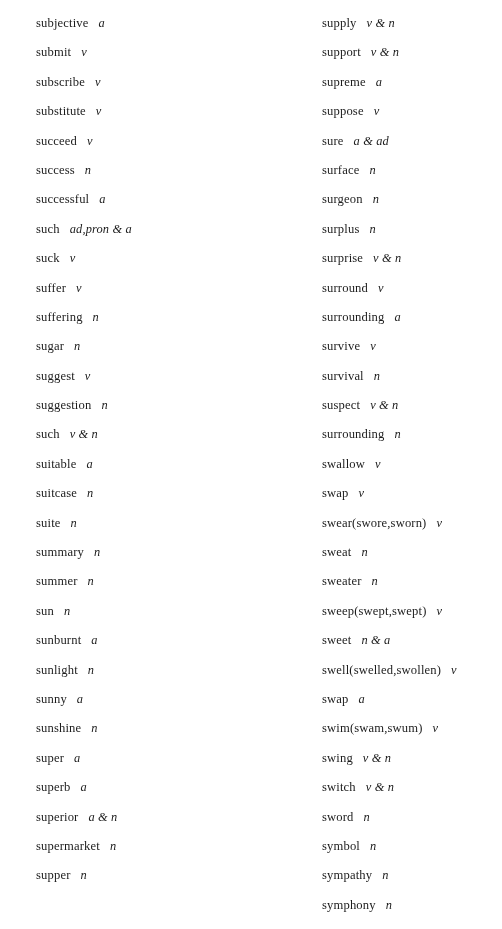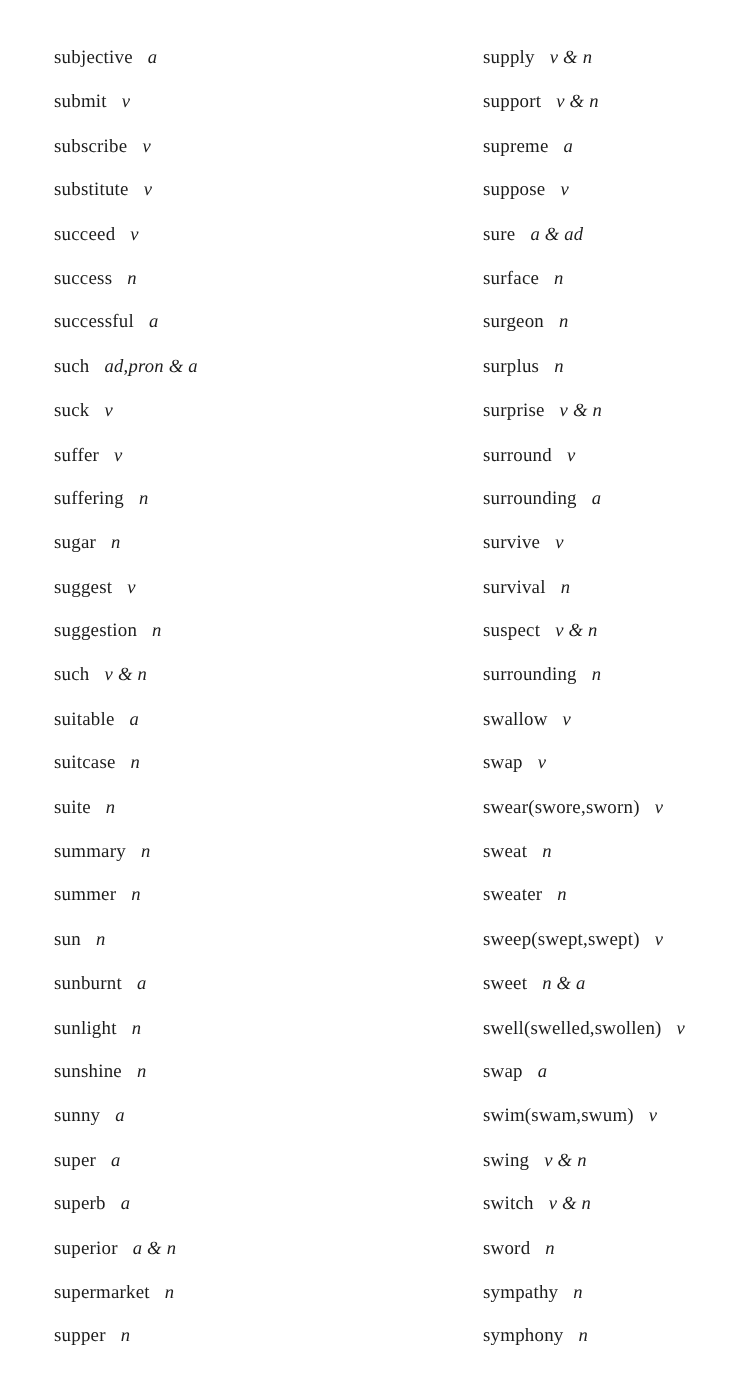--- a/index.html
+++ b/index.html
@@ -29,21 +29,21 @@
   #col-left  { left: 36px;  width: 262px; }
   #col-right { left: 322px; width: 172px; }
 
   .entry {
     height: 29.4px;
     line-height: 29.4px;
     white-space: nowrap;
     font-size: 12.6px;
     letter-spacing: 0.15px;
   }
-  .entry:first-child { margin-top: 24px; }
+  .entry:first-child { margin-top: 9px; }
   .headword {
     font-style: normal;
   }
   .pos {
     font-style: italic;
     margin-left: 10px;
     font-size: 12.4px;
   }
 </style>
 </head>
@@ -67,22 +67,22 @@
       <div class="entry"><span class="headword">suggestion</span><span class="pos">n</span></div>
       <div class="entry"><span class="headword">such</span><span class="pos">v &amp; n</span></div>
       <div class="entry"><span class="headword">suitable</span><span class="pos">a</span></div>
       <div class="entry"><span class="headword">suitcase</span><span class="pos">n</span></div>
       <div class="entry"><span class="headword">suite</span><span class="pos">n</span></div>
       <div class="entry"><span class="headword">summary</span><span class="pos">n</span></div>
       <div class="entry"><span class="headword">summer</span><span class="pos">n</span></div>
       <div class="entry"><span class="headword">sun</span><span class="pos">n</span></div>
       <div class="entry"><span class="headword">sunburnt</span><span class="pos">a</span></div>
       <div class="entry"><span class="headword">sunlight</span><span class="pos">n</span></div>
+      <div class="entry"><span class="headword">sunny</span><span class="pos">a</span></div>
       <div class="entry"><span class="headword">sunshine</span><span class="pos">n</span></div>
-      <div class="entry"><span class="headword">sunny</span><span class="pos">a</span></div>
       <div class="entry"><span class="headword">super</span><span class="pos">a</span></div>
       <div class="entry"><span class="headword">superb</span><span class="pos">a</span></div>
       <div class="entry"><span class="headword">superior</span><span class="pos">a &amp; n</span></div>
       <div class="entry"><span class="headword">supermarket</span><span class="pos">n</span></div>
       <div class="entry"><span class="headword">supper</span><span class="pos">n</span></div>
     </div>
   <div class="column" id="col-right">
       <div class="entry"><span class="headword">supply</span><span class="pos">v &amp; n</span></div>
       <div class="entry"><span class="headword">support</span><span class="pos">v &amp; n</span></div>
       <div class="entry"><span class="headword">supreme</span><span class="pos">a</span></div>
@@ -104,16 +104,17 @@
       <div class="entry"><span class="headword">sweat</span><span class="pos">n</span></div>
       <div class="entry"><span class="headword">sweater</span><span class="pos">n</span></div>
       <div class="entry"><span class="headword">sweep(swept,swept)</span><span class="pos">v</span></div>
       <div class="entry"><span class="headword">sweet</span><span class="pos">n &amp; a</span></div>
       <div class="entry"><span class="headword">swell(swelled,swollen)</span><span class="pos">v</span></div>
       <div class="entry"><span class="headword">swap</span><span class="pos">a</span></div>
       <div class="entry"><span class="headword">swim(swam,swum)</span><span class="pos">v</span></div>
       <div class="entry"><span class="headword">swing</span><span class="pos">v &amp; n</span></div>
       <div class="entry"><span class="headword">switch</span><span class="pos">v &amp; n</span></div>
       <div class="entry"><span class="headword">sword</span><span class="pos">n</span></div>
+      <div class="entry"><span class="headword">symbol</span><span class="pos">n</span></div>
       <div class="entry"><span class="headword">sympathy</span><span class="pos">n</span></div>
       <div class="entry"><span class="headword">symphony</span><span class="pos">n</span></div>
     </div>
 </div>
 
 </body></html>

